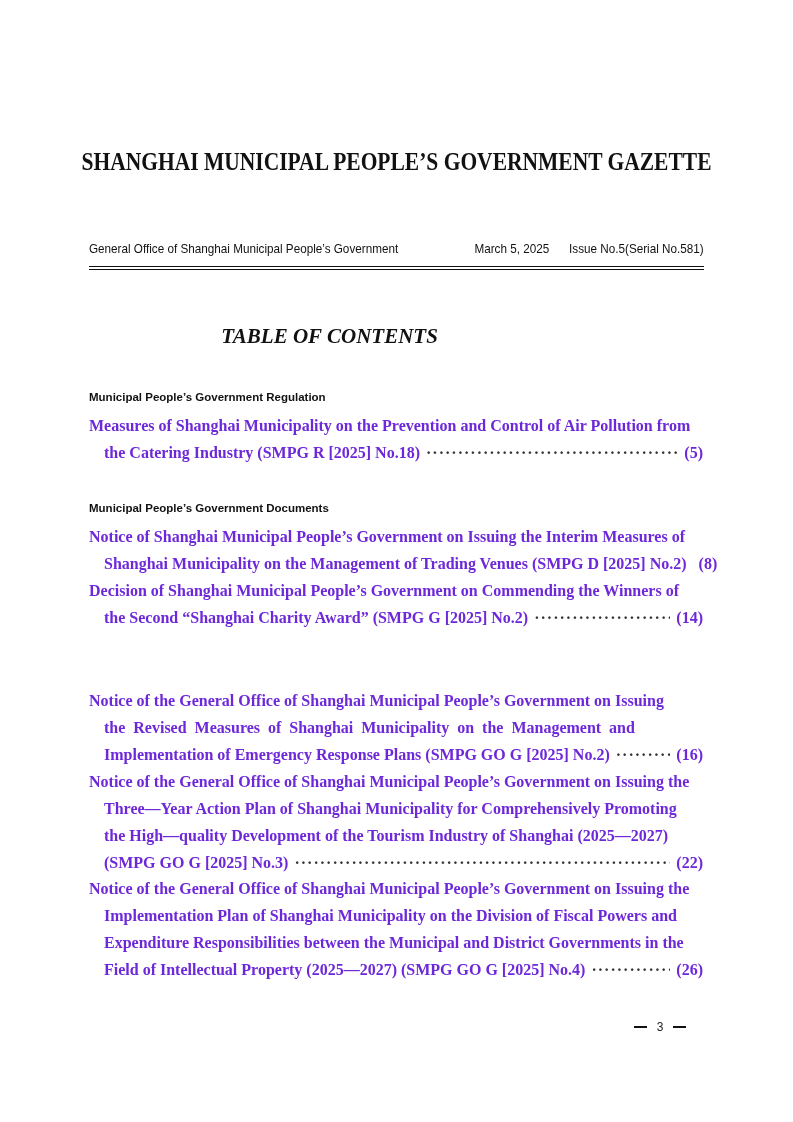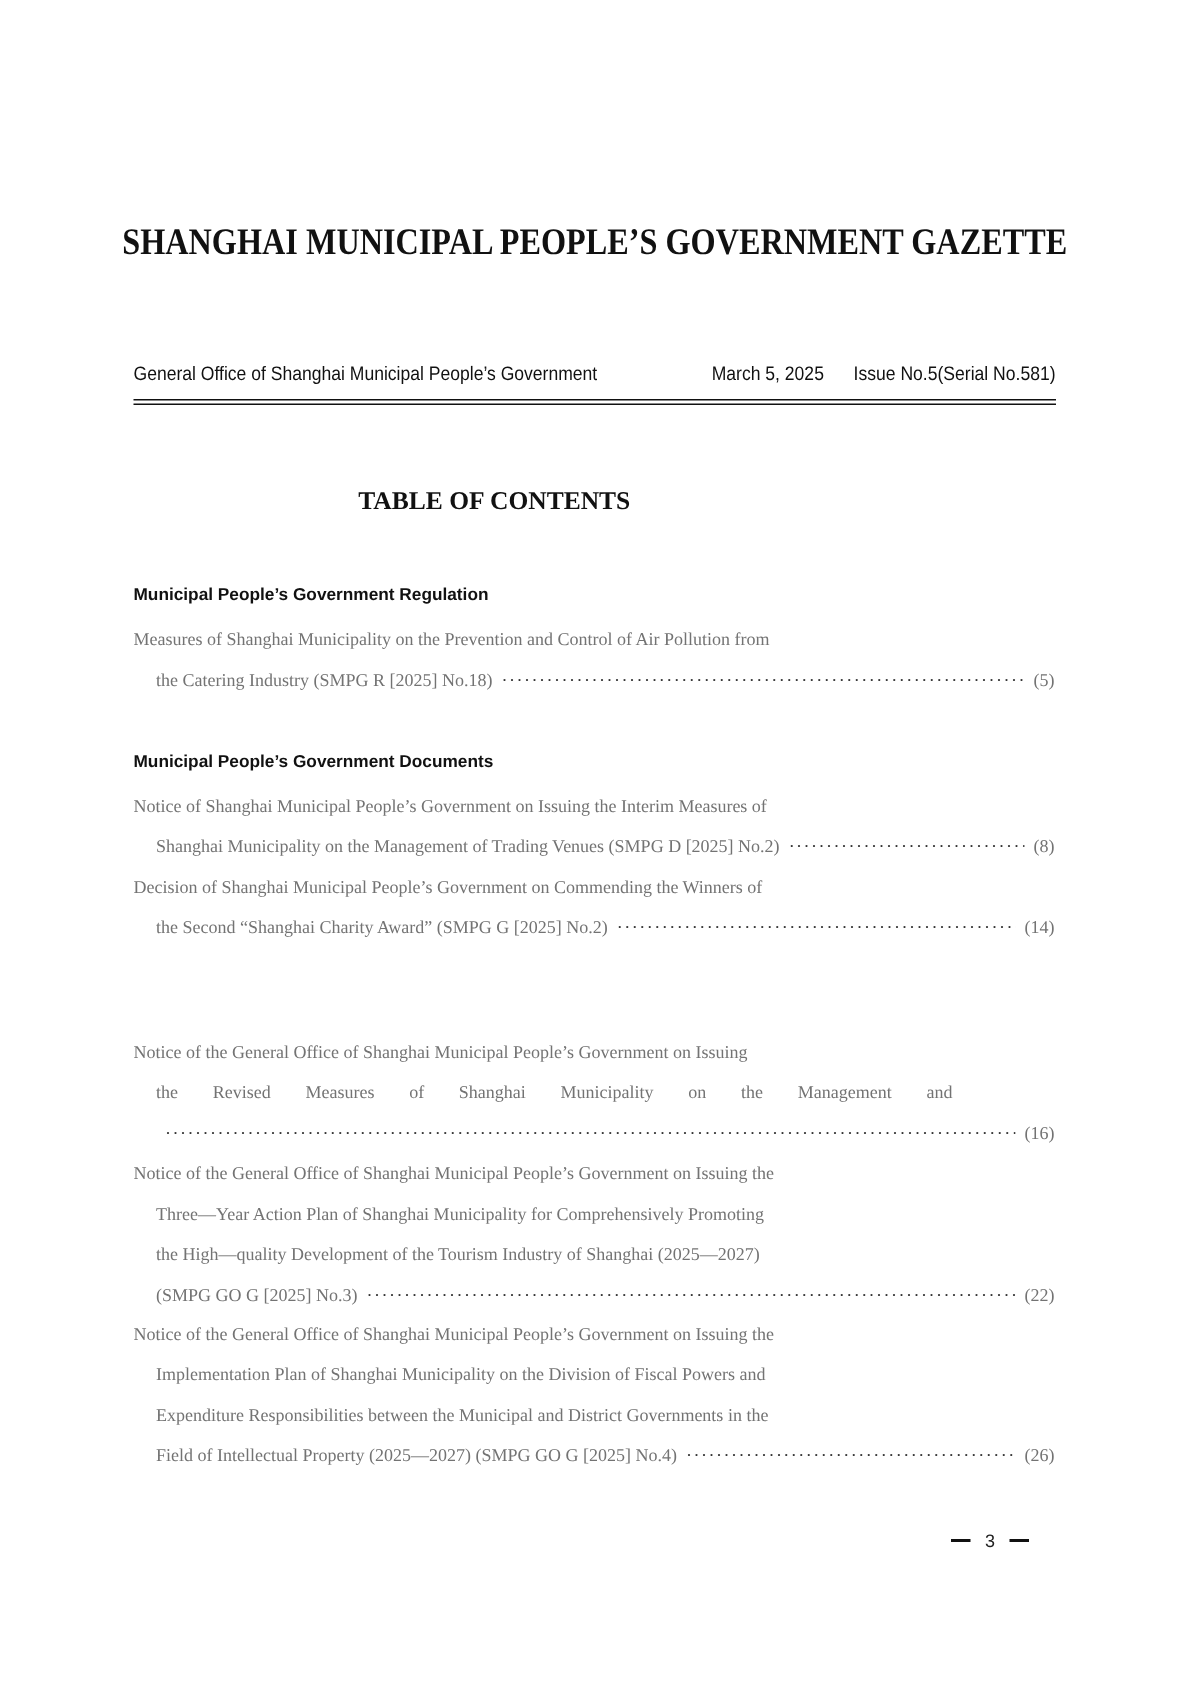--- a/index.html
+++ b/index.html
@@ -15,29 +15,29 @@
     position: absolute; left: 89px; width: 615px; top: 238px; height: 20px;
     font-family: "Liberation Sans", sans-serif; font-size: 13px; color: #111;
     display: flex; justify-content: space-between; align-items: center;
   }
   .meta-line .org { transform: scaleX(0.9); transform-origin: left center; white-space: nowrap; }
   .meta-right { display: flex; gap: 22px; white-space: nowrap; transform: scaleX(0.9); transform-origin: right center; }
   .rule-1 { position: absolute; left: 89px; width: 615px; top: 266px; height: 0; border-top: 1px solid #111; }
   .rule-2 { position: absolute; left: 89px; width: 615px; top: 269px; height: 0; border-top: 1px solid #111; }
   .toc-title {
     position: absolute; left: 0; width: 659px; top: 324px; text-align: center;
-    font-family: "Liberation Serif", serif; font-weight: bold; font-size: 17px; color: #111;
+    font-family: "Liberation Serif", serif; font-weight: bold; font-size: 21px; color: #111; font-style: italic;
   }
   .section-heading {
     position: absolute; left: 89px; font-family: Liberation Sans, sans-serif; font-weight: bold;
     font-size: 11.5px; color: #111; white-space: nowrap;
   }
   .line {
     position: absolute; left: 89px; width: 614px; font-family: "Liberation Serif", serif;
-    font-size: 12px; color: #737373; white-space: nowrap; height: 18px; line-height: 18px;
+    font-size: 16px; color: #6d28d9; white-space: nowrap; height: 18px; line-height: 18px; font-weight: bold;
   }
   .line.indent { left: 104px; width: 599px; }
   .line.justify { display: flex; justify-content: space-between; width: 531px; }
   .line.last { display: flex; align-items: flex-start; }
   .line.last .txt { flex: 0 0 auto; }
   .line.last .dots {
     flex: 1 1 auto; overflow: hidden; margin: 0 6px; letter-spacing: 1px; color: #333;
   }
   .line.last .dots::before {
     content: "································································································································································";
@@ -105,20 +105,21 @@
       <span>Measures</span>
       <span>of</span>
       <span>Shanghai</span>
       <span>Municipality</span>
       <span>on</span>
       <span>the</span>
       <span>Management</span>
       <span>and</span>
     </div>
     <div class="line indent last" style="top:746px;">
+      <span class="txt">Implementation of Emergency Response Plans (SMPG GO G [2025] No.2)</span>
       <span class="dots"></span>
       <span class="pg">(16)</span>
     </div>
   </div>
   <div>
     <div class="line" style="top:773px;">Notice of the General Office of Shanghai Municipal People’s Government on Issuing the</div>
     <div class="line indent" style="top:800px;">Three—Year Action Plan of Shanghai Municipality for Comprehensively Promoting</div>
     <div class="line indent" style="top:827px;">the High—quality Development of the Tourism Industry of Shanghai (2025—2027)</div>
     <div class="line indent last" style="top:854px;">
       <span class="txt">(SMPG GO G [2025] No.3)</span>

